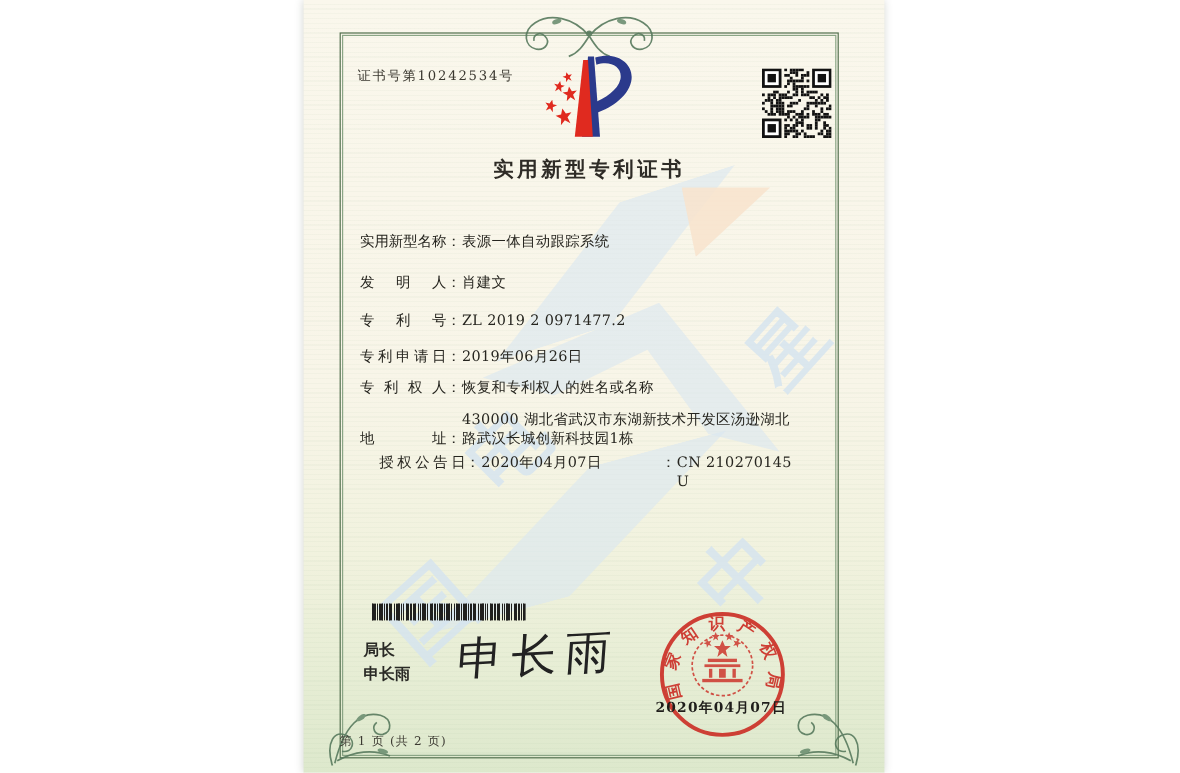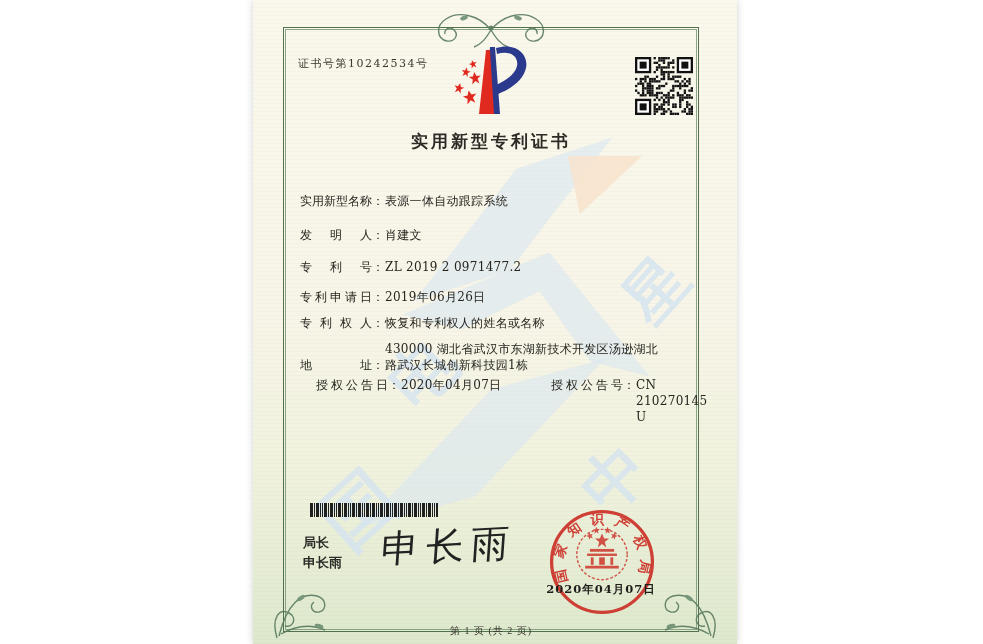--- a/index.html
+++ b/index.html
@@ -43,22 +43,22 @@
            background-image:repeating-linear-gradient(90deg,#20201e 0 1px,transparent 1px 2px),
                             repeating-linear-gradient(90deg,#20201e 0 2px,transparent 2px 7px);}
   .signer{position:absolute;left:50px;top:533px;z-index:1;font-size:13px;
           font-weight:600;color:#2a2a26;line-height:20px;}
   .signature{position:absolute;left:128px;top:521px;z-index:1;font-size:38px;
              color:#222;letter-spacing:7px;transform:rotate(-3deg) skewX(-7deg);
              font-weight:500;}
   .seal{position:absolute;left:293px;top:506px;width:112px;height:112px;z-index:2;opacity:.92;}
   .sealdate{position:absolute;left:286px;top:582px;width:124px;text-align:center;z-index:3;
             font-size:11.5px;font-weight:bold;color:#1e1d1a;letter-spacing:1px;}
-  .footer{position:absolute;left:30px;right:38px;top:624px;text-align:center;
-          font-size:10px;color:#3c3a32;letter-spacing:1px;z-index:1;font-family:Liberation Serif, serif;}
+  .footer{position:absolute;left:30px;right:38px;top:611px;
+          font-size:10px;color:#3c3a32;letter-spacing:1px;z-index:1;}
   .orn{position:absolute;z-index:1;}
 </style>
 </head>
 <body>
 
 <div class="stage">
   <div class="paper">
 
     <div class="wm">
       <div class="wm-shape chev" style="left:140px;top:172px;width:240px;height:95px;transform:rotate(-18deg);"></div>
@@ -374,21 +374,20 @@
       </div>
       <div class="row" style="top:151px;align-items:flex-end;">
         <span class="lab">地址</span>
           <span class="colon">：</span>
           <span class="val addr-val">430000 湖北省武汉市东湖新技术开发区汤逊湖北路武汉长城创新科技园1栋</span>
       </div>
       <div class="row" style="top:187px;margin-left:16px;">
         <span class="lab">授权公告日</span>
           <span class="colon">：</span>
           <span class="val grant-val">2020年04月07日</span>
-        <span class="lab">授权公告号</span>
           <span class="colon">：</span>
           <span class="val">CN 210270145 U</span>
       </div>
     </div>
 
 
     <div class="barcode"></div>
 
     <div class="signer">
       <div>局长</div>

